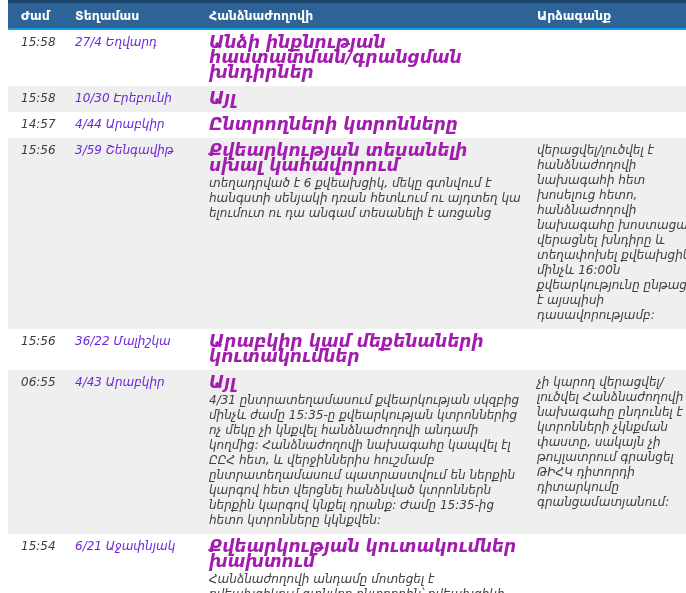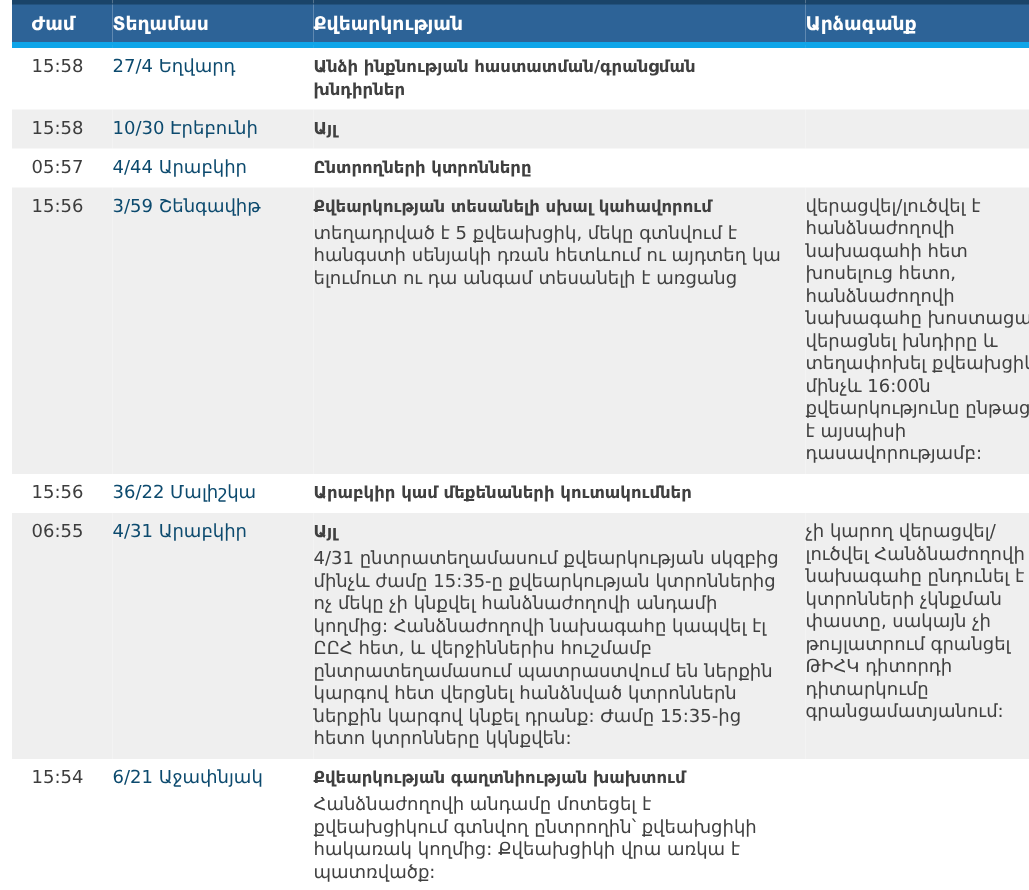--- a/index.html
+++ b/index.html
@@ -7,48 +7,49 @@
     width:686px;height:593px;overflow:hidden;background:#ffffff;
     font-family:"DejaVu Sans","Liberation Sans",sans-serif;
     -webkit-font-smoothing:antialiased;
   }
   .page{padding-left:8px;width:678px;}
   table{border-collapse:collapse;width:678px;table-layout:fixed;}
   thead th{
     background:#2d6397;color:#ffffff;text-align:left;
     font-size:12.5px;font-weight:bold;
     padding:5px 6px 5px 0;
-    border-top:3px solid #1a4469;border-bottom:4px solid #0ea5e9;
+    border-top:3px solid #1a4469;border-bottom:2px solid #0ea5e9;
   }
   th.col-time{width:48px;padding-left:13px;}
   th.col-precinct{width:128px;margin-left:26px;}
   th.col-violation{width:322px;}
   th.col-response{width:168px;}
   tbody tr:nth-child(even){background:#efefef;}
   td{
     vertical-align:top;font-size:12px;line-height:15px;color:#3d3d3d;
     padding:5px 10px 6px 0;
+    font-style:italic;
   }
   td.time{padding-left:13px;white-space:nowrap;}
-  td.precinct{color:#0c4a6e;}
-  .vtitle{font-weight:bold;color:#404040;font-size:11px;line-height:15px;}
+  td.precinct{color:#6d28d9;}
+  .vtitle{font-weight:bold;color:#a21caf;font-size:17px;line-height:15px;}
   .vdetails{margin-top:3px;color:#404040;}
   .vdetails:empty{margin-top:0;}
   td.response{color:#404040;padding-right:6px;}
 </style>
 </head>
 <body>
 
 <div class="page">
   <table>
     <thead>
       <tr>
         <th class="col-time">Ժամ</th>
         <th class="col-precinct">Տեղամաս</th>
-        <th class="col-violation">Քվեարկության</th>
+        <th class="col-violation">Հանձնաժողովի</th>
         <th class="col-response">Արձագանք</th>
       </tr>
     </thead>
     <tbody>
   <tr>
     <td class="time">15:58</td>
     <td class="precinct">27/4 Եղվարդ</td>
     <td class="violation">
       <div class="vtitle">Անձի ինքնության հաստատման/գրանցման խնդիրներ</div>
       <div class="vdetails"></div>
@@ -60,64 +61,64 @@
     <td class="time">15:58</td>
     <td class="precinct">10/30 Էրեբունի</td>
     <td class="violation">
       <div class="vtitle">Այլ</div>
       <div class="vdetails"></div>
     </td>
     <td class="response"></td>
   </tr>
 
   <tr>
-    <td class="time">05:57</td>
+    <td class="time">14:57</td>
     <td class="precinct">4/44 Արաբկիր</td>
     <td class="violation">
       <div class="vtitle">Ընտրողների կտրոնները</div>
       <div class="vdetails"></div>
     </td>
     <td class="response"></td>
   </tr>
 
   <tr>
     <td class="time">15:56</td>
     <td class="precinct">3/59 Շենգավիթ</td>
     <td class="violation">
       <div class="vtitle">Քվեարկության տեսանելի սխալ կահավորում</div>
-      <div class="vdetails">տեղադրված է 5 քվեախցիկ, մեկը գտնվում է հանգստի սենյակի դռան հետևում ու այդտեղ կա ելումուտ ու դա անգամ տեսանելի է առցանց</div>
+      <div class="vdetails">տեղադրված է 6 քվեախցիկ, մեկը գտնվում է հանգստի սենյակի դռան հետևում ու այդտեղ կա ելումուտ ու դա անգամ տեսանելի է առցանց</div>
     </td>
     <td class="response">վերացվել/լուծվել է հանձնաժողովի նախագահի հետ խոսելուց հետո, հանձնաժողովի նախագահը խոստացավ վերացնել խնդիրը և տեղափոխել քվեախցիկը: մինչև 16:00ն քվեարկությունը ընթացել է այսպիսի դասավորությամբ:</td>
   </tr>
 
   <tr>
     <td class="time">15:56</td>
     <td class="precinct">36/22 Մալիշկա</td>
     <td class="violation">
       <div class="vtitle">Արաբկիր կամ մեքենաների կուտակումներ</div>
       <div class="vdetails"></div>
     </td>
     <td class="response"></td>
   </tr>
 
   <tr>
     <td class="time">06:55</td>
-    <td class="precinct">4/31 Արաբկիր</td>
+    <td class="precinct">4/43 Արաբկիր</td>
     <td class="violation">
       <div class="vtitle">Այլ</div>
       <div class="vdetails">4/31 ընտրատեղամասում քվեարկության սկզբից մինչև ժամը 15:35-ը քվեարկության կտրոններից ոչ մեկը չի կնքվել հանձնաժողովի անդամի կողմից: Հանձնաժողովի նախագահը կապվել էլ ԸԸՀ հետ, և վերջիններիս հուշմամբ ընտրատեղամասում պատրաստվում են ներքին կարգով հետ վերցնել հանձնված կտրոններն ներքին կարգով կնքել դրանք: Ժամը 15:35-ից հետո կտրոնները կկնքվեն:</div>
     </td>
     <td class="response">չի կարող վերացվել/լուծվել Հանձնաժողովի նախագահը ընդունել է կտրոնների չկնքման փաստը, սակայն չի թույլատրում գրանցել ԹԻՀԿ դիտորդի դիտարկումը գրանցամատյանում:</td>
   </tr>
 
   <tr>
     <td class="time">15:54</td>
     <td class="precinct">6/21 Աջափնյակ</td>
     <td class="violation">
-      <div class="vtitle">Քվեարկության գաղտնիության խախտում</div>
+      <div class="vtitle">Քվեարկության կուտակումներ խախտում</div>
       <div class="vdetails">Հանձնաժողովի անդամը մոտեցել է քվեախցիկում գտնվող ընտրողին՝ քվեախցիկի հակառակ կողմից: Քվեախցիկի վրա առկա է պատռվածք:</div>
     </td>
     <td class="response"></td>
   </tr>
 
 </tbody>
   </table>
 </div>
 
 </body></html>

